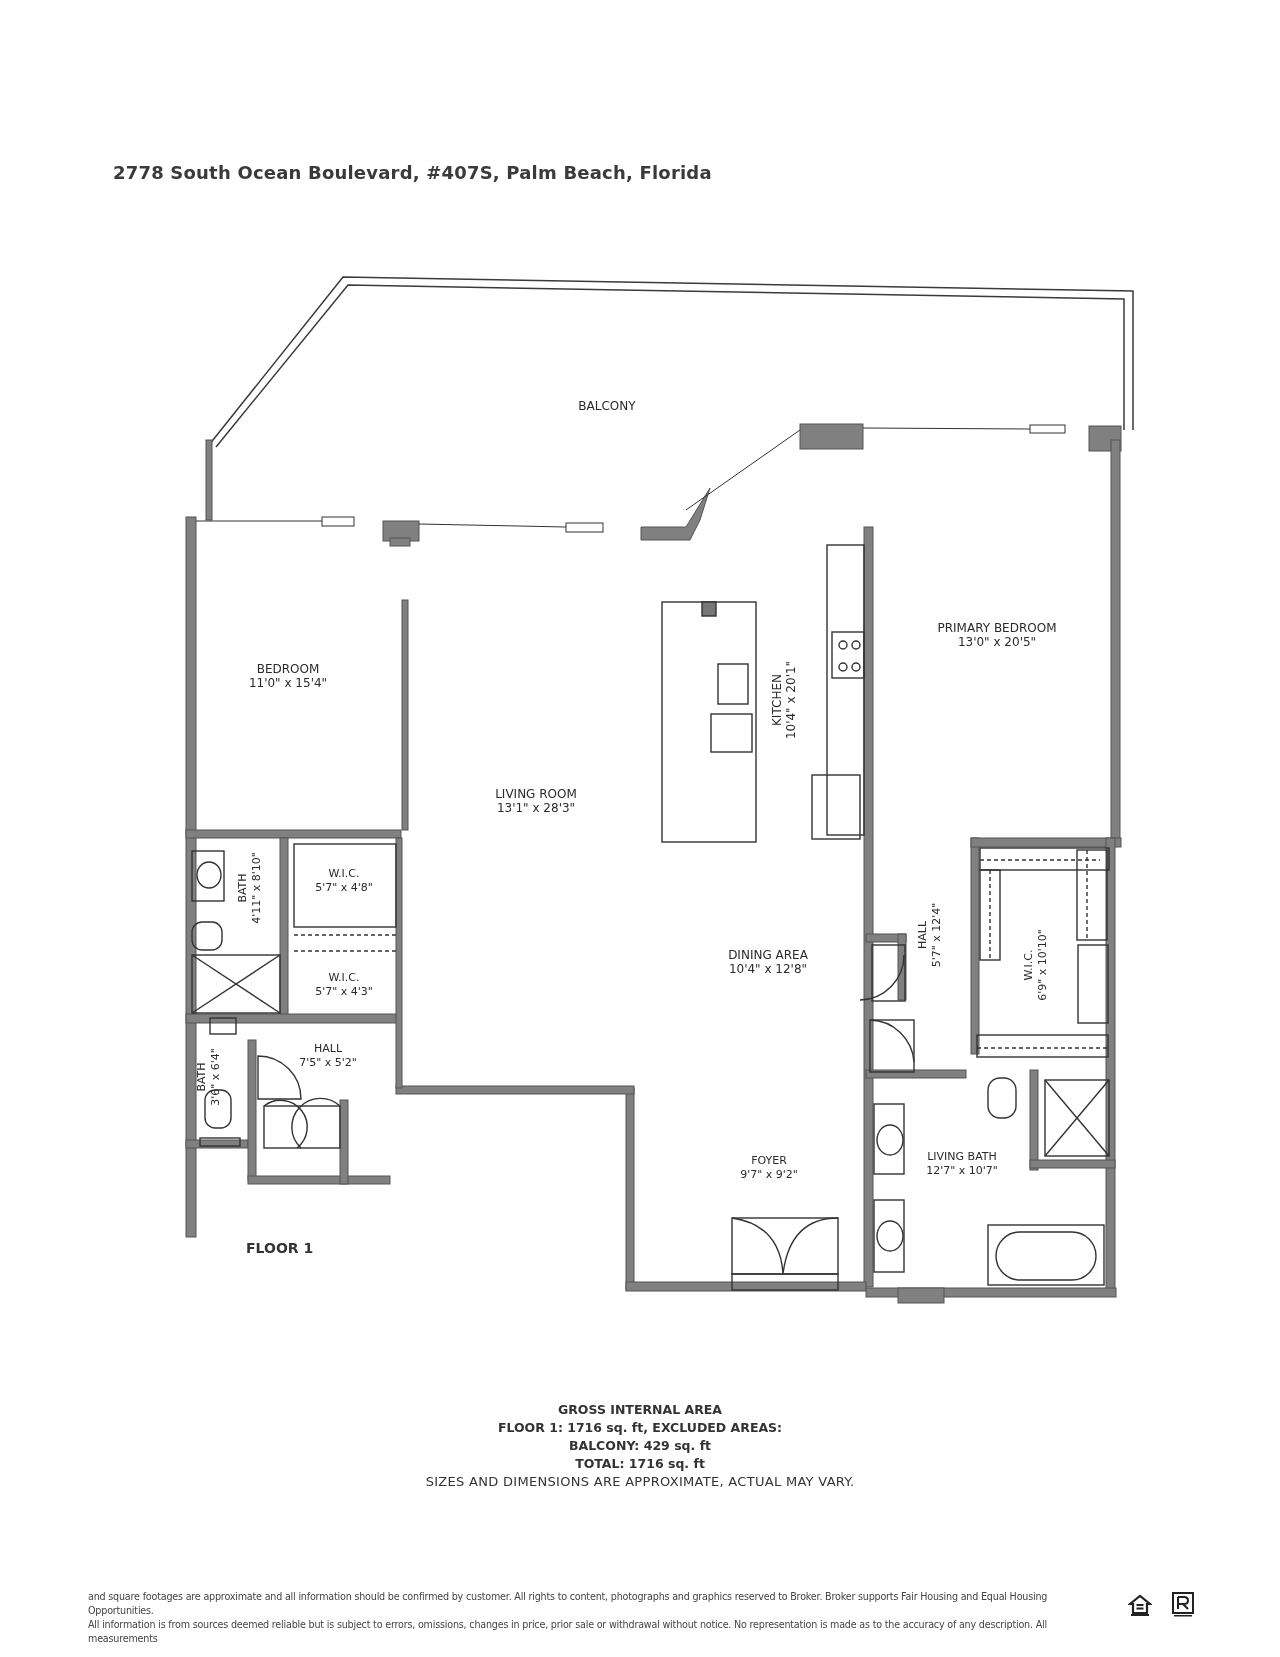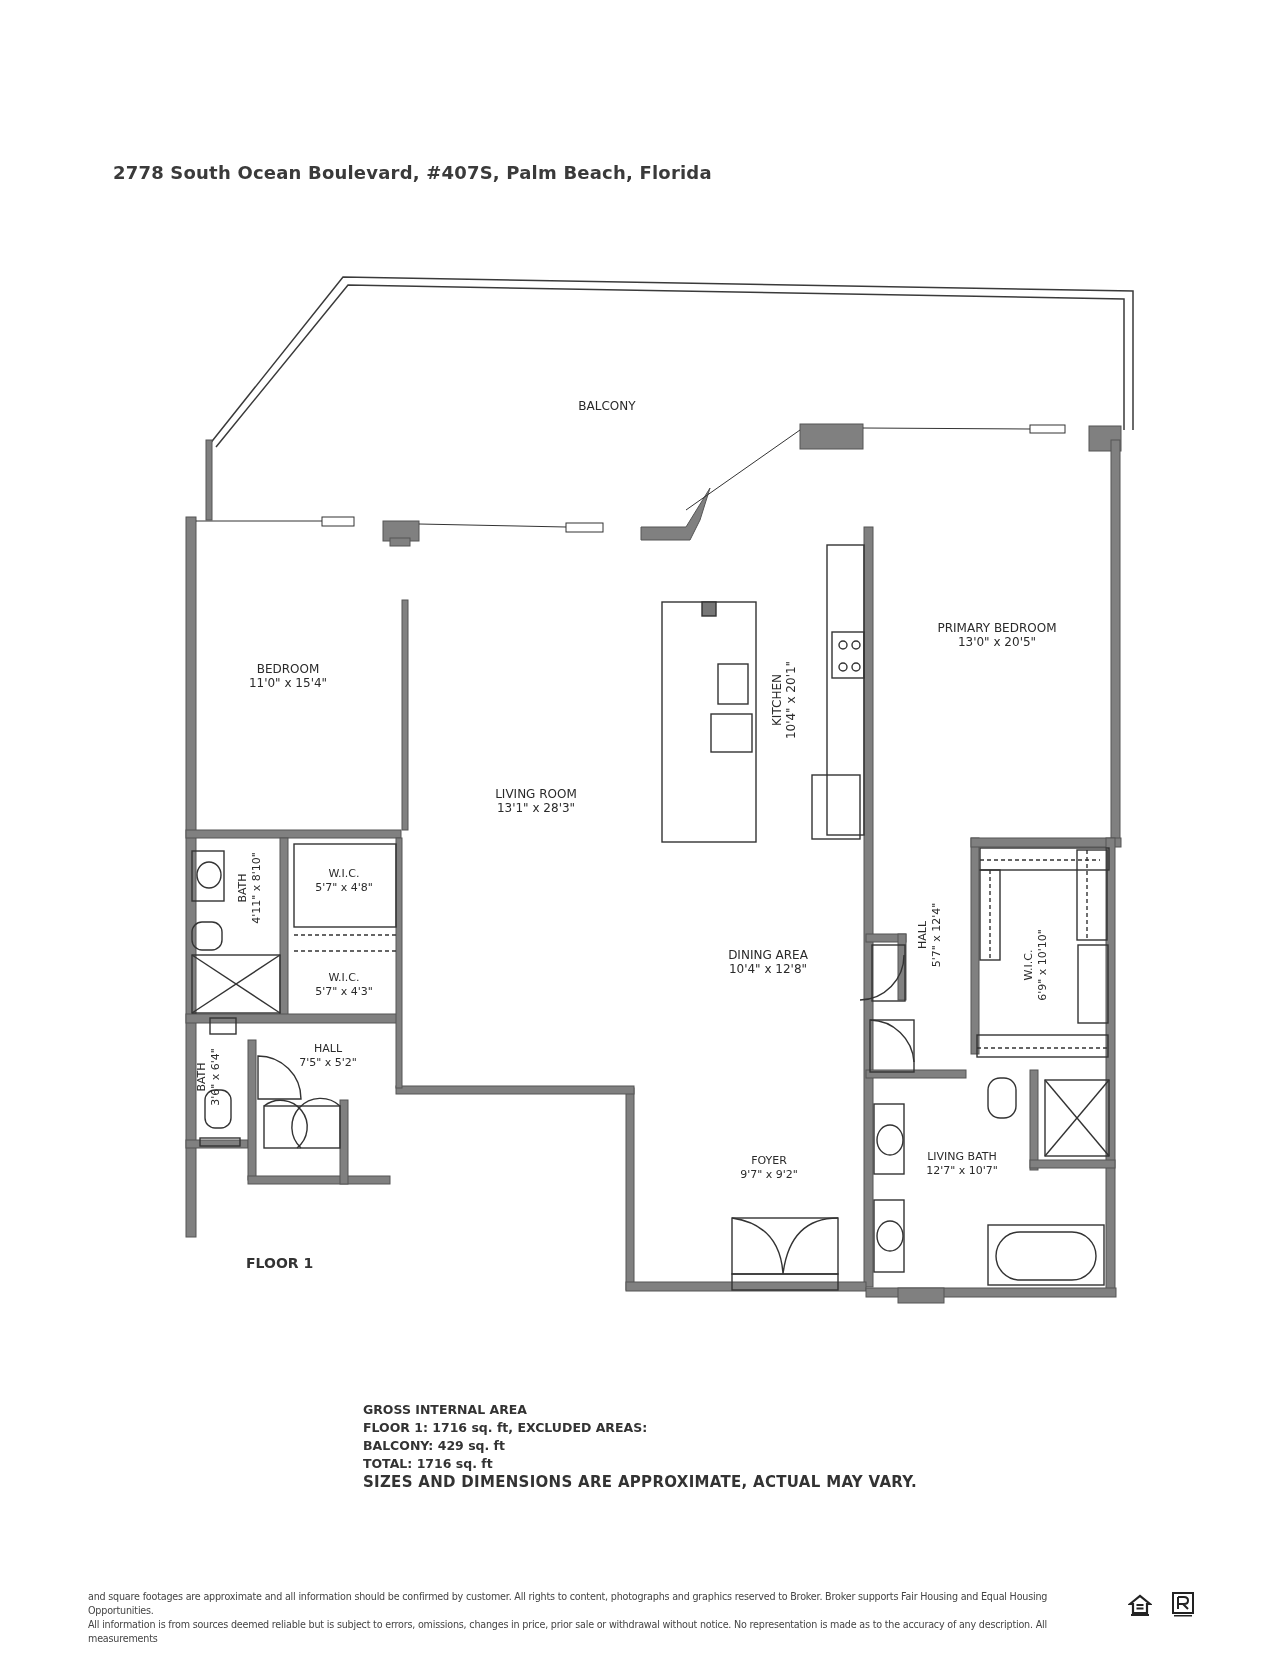--- a/index.html
+++ b/index.html
@@ -2,23 +2,23 @@
 <html><head>
 <meta charset="utf-8">
 <style>
   html,body{margin:0;padding:0;background:#fff;}
   body{width:1280px;height:1657px;position:relative;overflow:hidden;font-family:"DejaVu Sans",sans-serif;color:#333;}
   .title{position:absolute;left:113px;top:162px;font-family:"DejaVu Sans",sans-serif;font-weight:bold;font-size:18px;color:#3a3a3a;letter-spacing:0.2px;white-space:nowrap;}
   svg.plan{position:absolute;left:0;top:0;}
   .lbl{position:absolute;font-family:"DejaVu Sans",sans-serif;font-size:12px;color:#2a2a2a;text-align:center;line-height:14px;white-space:nowrap;transform:translate(-50%,-50%);}
   .lbl.sm{font-size:11px;}
   .rot{transform:translate(-50%,-50%) rotate(-90deg);}
-  .floor{position:absolute;left:246px;top:1240px;font-size:14px;font-weight:bold;color:#333;margin-top:15px;}
-  .gia{position:absolute;left:640px;top:1401px;transform:translateX(-50%);text-align:left;font-size:12.5px;font-weight:bold;color:#333;line-height:18px;white-space:nowrap;}
-  .gia .note{font-weight:bold;font-size:15px;letter-spacing:0.3px;}
+  .floor{position:absolute;left:246px;top:1240px;font-size:14px;font-weight:bold;color:#333;}
+  .gia{position:absolute;left:640px;top:1401px;transform:translateX(-50%);text-align:center;font-size:12.5px;font-weight:bold;color:#333;line-height:18px;white-space:nowrap;}
+  .gia .note{font-weight:normal;font-size:13px;letter-spacing:0.3px;}
   .disc{position:absolute;left:88px;top:1590px;width:1020px;font-size:9.6px;color:#444;line-height:14px;letter-spacing:-0.2px;}
   .logos{position:absolute;left:1128px;top:1592px;display:flex;gap:20px;align-items:center;}
 </style>
 </head>
 <body>
 
 <div class="title">2778 South Ocean Boulevard, #407S, Palm Beach, Florida</div>
 
 <svg class="plan" width="1280" height="1657" viewBox="0 0 1280 1657" xmlns="http://www.w3.org/2000/svg">
   <g fill="none" stroke="#3a3a3a" stroke-width="1.5">

